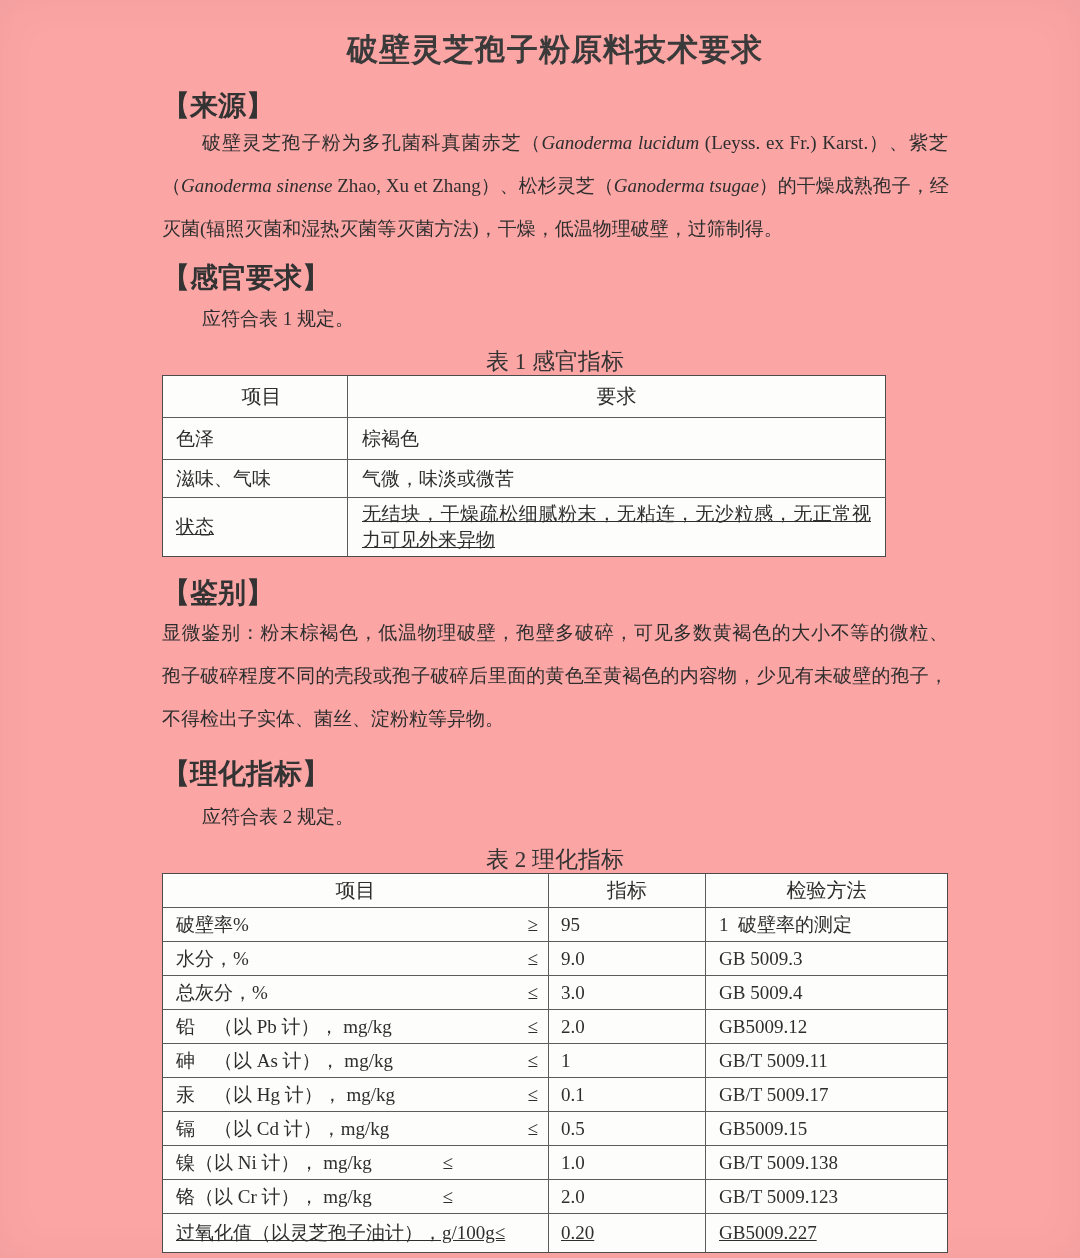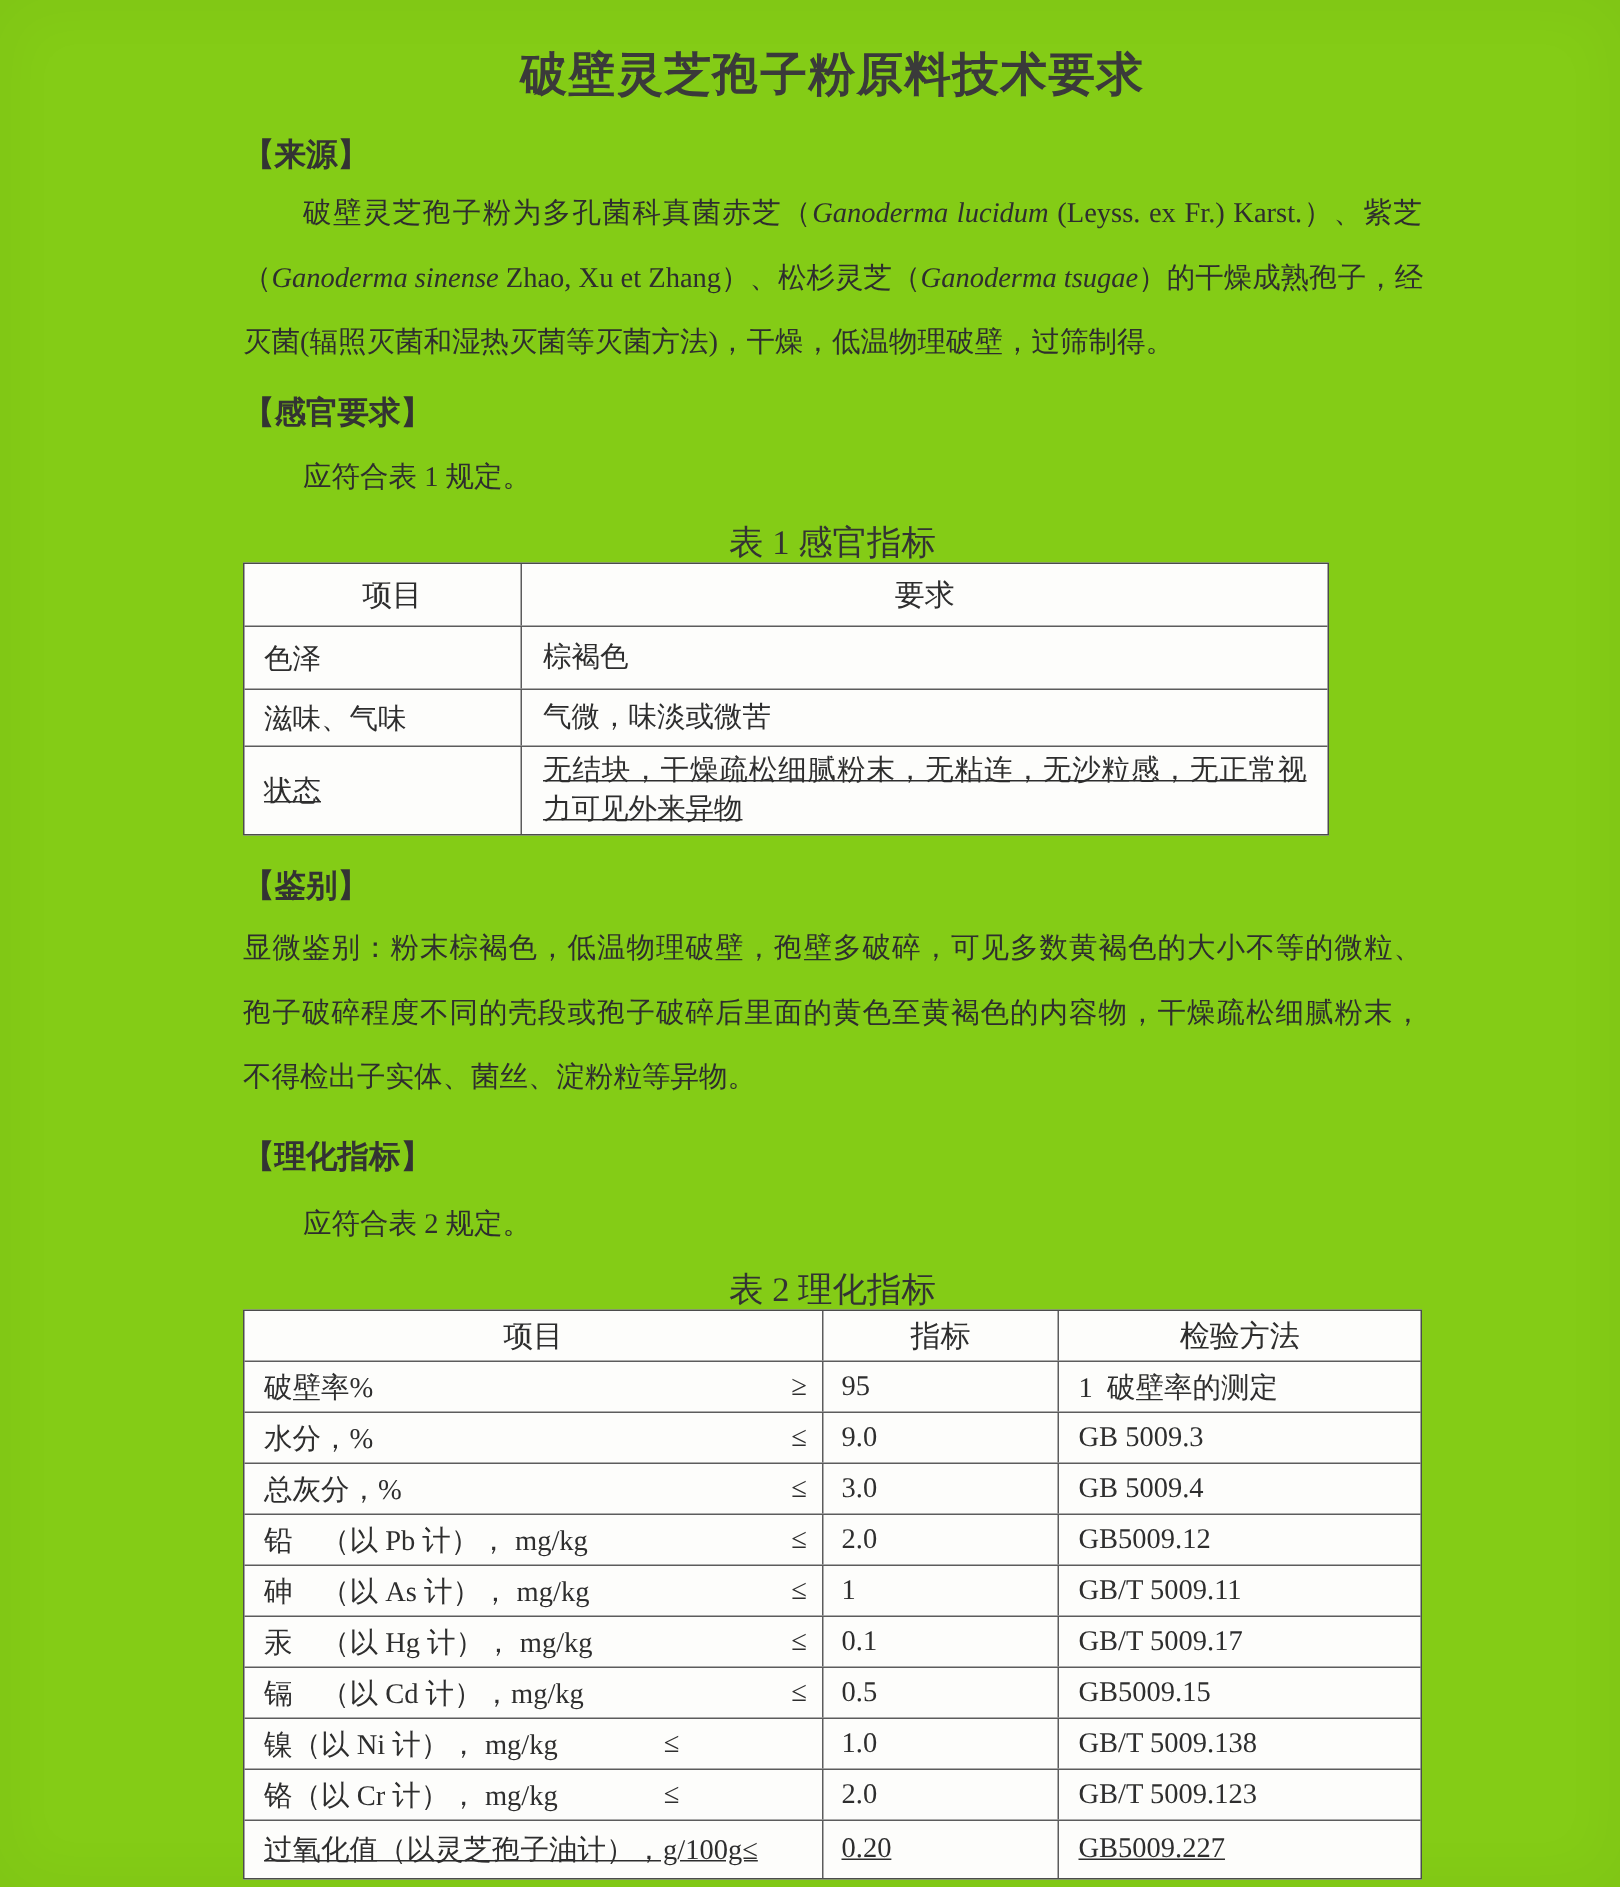--- a/index.html
+++ b/index.html
@@ -1,29 +1,29 @@
 <!DOCTYPE html>
 <html><head>
 <meta charset="utf-8">
 <style>
   html,body{margin:0;padding:0;background:#e9e9e7;}
   .page{
     width:1080px;height:1258px;box-sizing:border-box;position:relative;
-    background:#84cc16;color:#2e2e2e;
+    background:#fca5a5;color:#2e2e2e;
     padding:30px 132px 0 162px;
     font-family:"Liberation Serif","DejaVu Serif",serif;
     box-shadow:inset 0 0 45px rgba(0,0,0,0.045);
     overflow:hidden;
   }
   .title{
     margin:0;font-size:31px;line-height:40px;text-align:center;font-weight:700;
     font-family:"Liberation Sans","DejaVu Sans",sans-serif;
     letter-spacing:1px;color:#3a3a3a;
   }
-  .heading{font-size:21px;font-weight:700;line-height:27px;margin-top:22px;color:#333;font-family:Liberation Mono, monospace;}
+  .heading{font-size:28px;font-weight:700;line-height:27px;margin-top:22px;color:#333;}
   .heading.h-sense{margin-top:14px;}
   .heading.h-ident{}
   .heading.h-phys{margin-top:20px;}
   .para{margin-top:2px;font-size:19px;}
   .para.para-ident{margin-top:5px;}
   .para-line{line-height:43px;text-align:justify;}
   .para-line.stretch{text-align-last:justify;white-space:nowrap;}
   .para-line.indent{padding-left:40px;}
   .it{font-style:italic;}
   .note{margin-top:14px;font-size:19px;line-height:27px;}
@@ -97,21 +97,21 @@
         <div class="trow r-tall">
           <div class="c-item">状态</div>
           <div class="c-req">无结块，干燥疏松细腻粉末，无粘连，无沙粒感，无正常视力可见外来异物</div>
         </div>
       </div>
   </div>
 
   <div class="heading h-ident">【鉴别】</div>
   <div class="para para-ident">
       <div class="para-line stretch"><span>显微鉴别：粉末棕褐色，低温物理破壁，孢壁多破碎，可见多数黄褐色的大小不等的微粒、</span></div>
-      <div class="para-line stretch"><span>孢子破碎程度不同的壳段或孢子破碎后里面的黄色至黄褐色的内容物，干燥疏松细腻粉末，</span></div>
+      <div class="para-line stretch"><span>孢子破碎程度不同的壳段或孢子破碎后里面的黄色至黄褐色的内容物，少见有未破壁的孢子，</span></div>
       <div class="para-line"><span>不得检出子实体、菌丝、淀粉粒等异物。</span></div>
     </div>
 
   <div class="heading h-phys">【理化指标】</div>
   <div class="note n2 indent-note">应符合表 2 规定。</div>
   <div class="caption">表 2  理化指标</div>
 
   <div class="tbl t2">
     <div class="trow thead">
       <div>项目</div>

